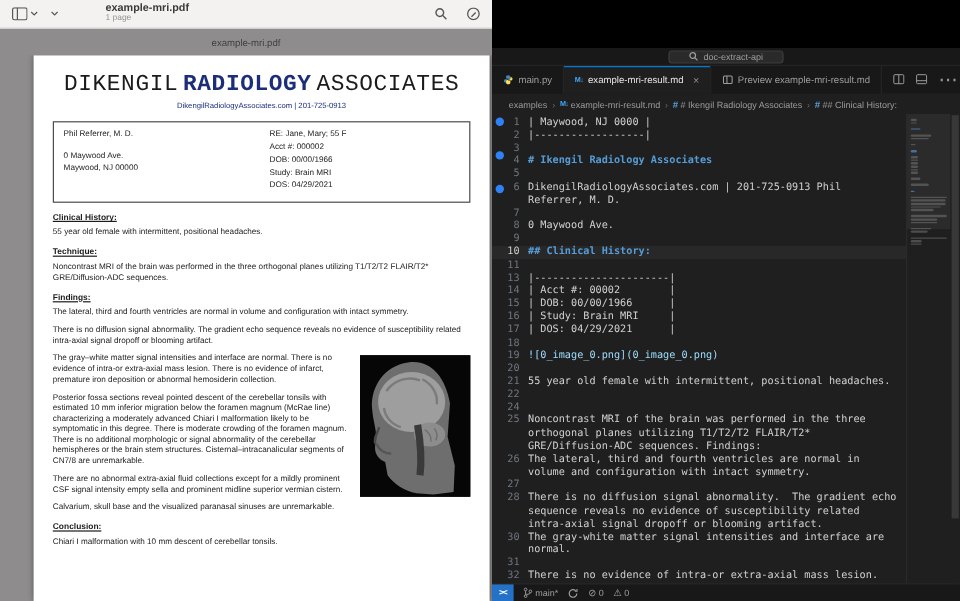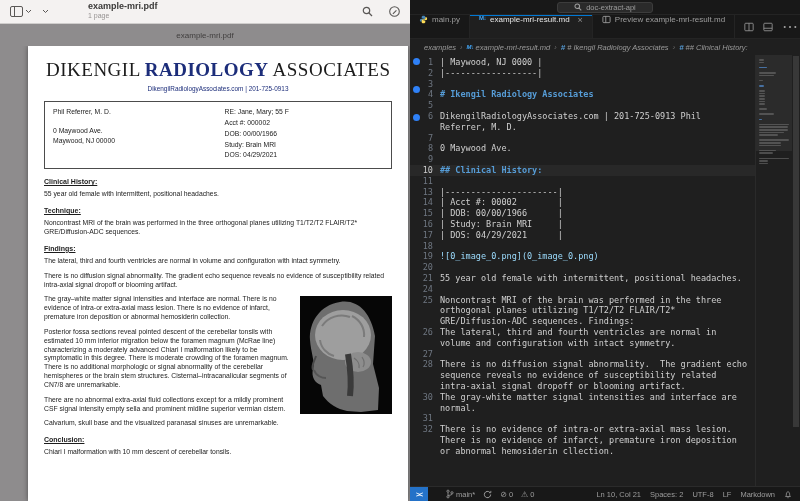--- a/index.html
+++ b/index.html
@@ -11,47 +11,47 @@
   .toolbar { height:24px; background:#f4f2f1; border-bottom:1px solid #cfcdcc; display:flex; align-items:center; padding:0 10px; gap:10px; position:relative; flex:0 0 auto; }
   .toolbar svg { display:block; }
   .tool-ico { color:#5a5856; display:flex; align-items:center; gap:2px; cursor:default; }
   .tool-title { position:absolute; left:88px; top:2px; line-height:1.1; }
   .tool-title .t { font-size:9px; font-weight:700; color:#3a3938; }
   .tool-title .s { font-size:7px; color:#969392; }
   .tool-right { margin-left:auto; display:flex; gap:16px; align-items:center; color:#5a5856; }
   .page-label { height:22px; display:flex; align-items:center; justify-content:center; font-size:8px; color:#403e3e; flex:0 0 auto; }
   .page-area { flex:1; overflow:hidden; padding-left:28px; padding-right:2px; }
   .pdf { background:#fff; width:100%; height:100%; box-shadow:0 0 5px rgba(0,0,0,.45); padding:12px 16px 0 16px; font-size:6.8px; line-height:1.3; color:#1c1c1c; overflow:hidden; }
-  .pdf-title { font-family:Liberation Serif, serif; text-align:center; font-size:19px; letter-spacing:.5px; color:#1b1b1b; white-space:nowrap; }
+  .pdf-title { font-family:Liberation Mono, monospace; text-align:center; font-size:19px; letter-spacing:.5px; color:#1b1b1b; white-space:nowrap; }
   .pdf-title .w { margin:0 2px; }
   .pdf-title .navy { color:#1c2d7a; font-weight:700; }
   .pdf-contact { text-align:center; font-size:6.4px; color:#1c2d7a; margin:2px 0 8px; }
   .info-box { border:1px solid #4c4c4c; display:flex; padding:6px 8px; margin-bottom:8px; min-height:62px; }
   .info-left { width:52%; }
   .info-left div:first-child { margin-bottom:10px; }
   .info-left div { margin-bottom:1px; }
   .info-right div { margin-bottom:2px; }
   .sec-h { font-weight:700; text-decoration:underline; font-size:7px; margin:7px 0 4px; }
   .sec p { margin-bottom:6px; }
   .mri-float { float:right; width:92px; height:118px; margin:1px 0 5px 8px; background:#000; }
   .mri-float svg { width:100%; height:100%; display:block; }
 
   
-  .right { flex:1; min-width:0; display:flex; flex-direction:column; background:#181818; color:#cccccc; }
+  .right { flex:1; min-width:0; display:flex; flex-direction:column; background:#181818; color:#cccccc;margin-top:40px; }
   .titlebar { height:15px; flex:0 0 auto; display:flex; align-items:center; justify-content:center; background:#181818; border-bottom:1px solid #242424; }
   .cmd-center { display:flex; align-items:center; gap:4px; height:11px; padding:0 16px; background:#2a2a2a; border:1px solid #3c3c3c; border-radius:3px; font-size:7.5px; color:#9d9d9d; }
   .tabs { height:24px; flex:0 0 auto; display:flex; align-items:stretch; background:#181818; border-bottom:1px solid #242424; }
-  .tab { display:flex; align-items:flex-start; gap:4px; padding:0 9px; font-size:8px; color:#9d9d9d; background:#181818; border-right:1px solid #242424; white-space:nowrap; cursor:default; }
+  .tab { display:flex; align-items:center; gap:4px; padding:0 9px; font-size:8px; color:#9d9d9d; background:#181818; border-right:1px solid #242424; white-space:nowrap; cursor:default; }
   .tab.active { background:#1f1f1f; color:#e6e6e6; box-shadow:inset 0 1px 0 #0078d4; }
   .tab .close { margin-left:4px; color:#8a8a8a; font-size:9px; }
   .md-ico { color:#42a5f5; font-size:6px; font-weight:700; letter-spacing:-0.5px; }
   .hash-ico { color:#569cd6; font-size:8px; font-weight:700; }
   .ti { width:9px; height:9px; }
   .tab-actions { margin-left:auto; display:flex; align-items:center; gap:9px; padding:0 9px; color:#9a9a9a; }
-  .breadcrumbs { height:16px; flex:0 0 auto; display:flex; align-items:center; gap:4px; padding:0 8px 0 14px; font-size:7.5px; color:#9a9a9a; background:#1f1f1f; white-space:nowrap; overflow:hidden;font-style:italic; }
+  .breadcrumbs { height:16px; flex:0 0 auto; display:flex; align-items:center; gap:4px; padding:0 8px 0 14px; font-size:7.5px; color:#9a9a9a; background:#1f1f1f; white-space:nowrap; overflow:hidden; }
   .crumb { display:flex; align-items:center; gap:2px; }
   .crumb-sep { color:#6a6a6a; }
 
   .editor { flex:1; display:flex; overflow:hidden; background:#1f1f1f; position:relative; font-family:"DejaVu Sans Mono", monospace; }
   .gutterdots { position:absolute; left:3px; top:3px; width:8px; z-index:2; }
   .gdot { width:7px; height:7px; border-radius:50%; background:#2f81f7; margin-bottom:21px; }
   .lines { flex:1; min-width:0; overflow:hidden; padding-top:2px; }
   .row { display:flex; }
   .row.active-row { background:rgba(255,255,255,0.045); }
   .num { flex:0 0 30px; text-align:right; padding-right:7px; color:#6e7681; font-size:8.5px; line-height:10.8px; }
@@ -61,21 +61,21 @@
   .code.img { color:#9cdcfe; }
   .minimap { flex:0 0 36px; border-left:1px solid #2a2a2a; padding:3px 3px; position:relative; }
   .mm-slider { position:absolute; left:0; top:0; width:100%; height:96px; background:rgba(130,130,130,.12); }
   .mm-bar { height:1.6px; margin:1px 0; background:#4d4d4d; border-radius:1px; }
   .mm-bar.hb { background:#3f6ea5; }
   .scrollbar { flex:0 0 8px; background:#1f1f1f; }
   .thumb { width:6px; height:86%; margin:1px auto 0; background:#383838; }
 
   .statusbar { height:15px; flex:0 0 auto; display:flex; align-items:center; background:#181818; border-top:1px solid #2b2b2b; font-size:7.5px; color:#9d9d9d; }
   .remote { height:100%; width:18px; background:#2472c8; color:#fff; display:flex; align-items:center; justify-content:center; font-size:7px; font-weight:700; letter-spacing:-1px; }
-  .status-left { display:flex; align-items:center; gap:8px; padding:0 18px; }
+  .status-left { display:flex; align-items:center; gap:8px; padding:0 8px; }
   .status-right { margin-left:auto; display:flex; align-items:center; gap:9px; padding:0 8px; }
   .sitem { display:flex; align-items:center; gap:2px; white-space:nowrap; cursor:default; }
   .sico { font-size:8px; }
 </style>
 </head>
 <body>
 
 <section class="left">
   <div class="toolbar">
     <span class="tool-ico">
@@ -316,20 +316,24 @@
           <span class="num">19</span>
           <span class="code img">![0_image_0.png](0_image_0.png)</span>
         </div>
         <div class="row">
           <span class="num">20</span>
           <span class="code "> </span>
         </div>
         <div class="row">
           <span class="num">21</span>
           <span class="code ">55 year old female with intermittent, positional headaches.</span>
+        </div>
+        <div class="row">
+          <span class="num">22</span>
+          <span class="code "> </span>
         </div>
         <div class="row">
           <span class="num">24</span>
           <span class="code "> </span>
         </div>
         <div class="row">
           <span class="num">25</span>
           <span class="code ">Noncontrast MRI of the brain was performed in the three orthogonal planes utilizing T1/T2/T2 FLAIR/T2* GRE/Diffusion-ADC sequences. Findings:</span>
         </div>
         <div class="row">
@@ -426,37 +430,14 @@
         </span>
         <span class="sitem">
           <span class="sico">⊘</span>
           <span>0</span>
         </span>
         <span class="sitem">
           <span class="sico">⚠</span>
           <span>0</span>
         </span>
       </div>
-    <div class="status-right" id="status-right">
-        <span class="sitem">
-          <span>Ln 10, Col 21</span>
-        </span>
-        <span class="sitem">
-          <span>Spaces: 2</span>
-        </span>
-        <span class="sitem">
-          <span>UTF-8</span>
-        </span>
-        <span class="sitem">
-          <span>LF</span>
-        </span>
-        <span class="sitem">
-          <span>Markdown</span>
-        </span>
-        <span class="sitem">
-          <svg width="8" height="9" viewBox="0 0 10 11" fill="none" stroke="currentColor" stroke-width="1">
-            <path d="M2 8h6c-.8-.8-1-1.6-1-3 0-1.8-.8-2.8-2-2.8S3 3.2 3 5c0 1.4-.2 2.2-1 3z"></path>
-            <path d="M4.2 9.3a.9.9 0 0 0 1.6 0"></path>
-          </svg>
-        </span>
-      </div>
   </div>
 </section>
 
 </body></html>

